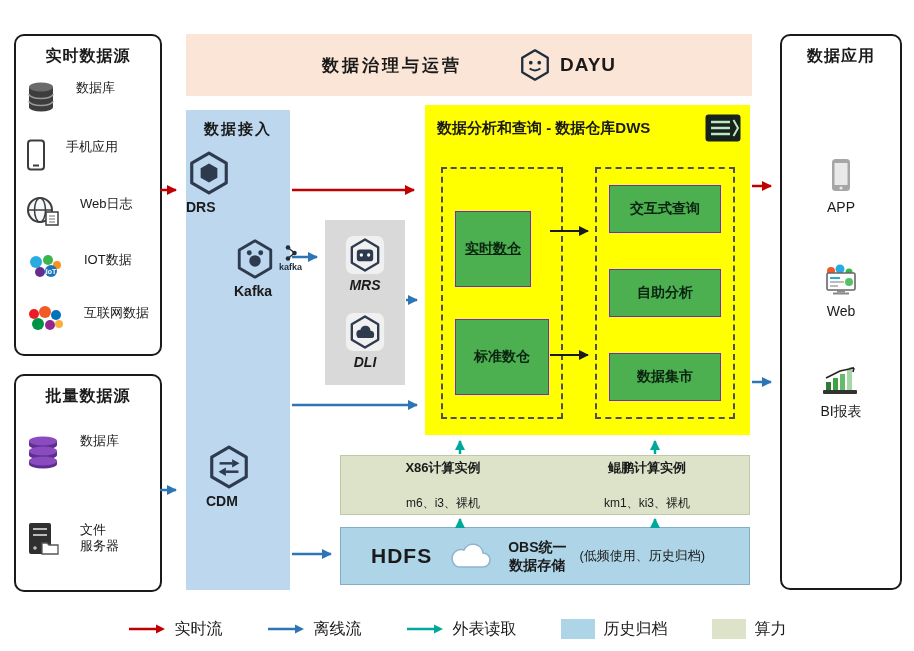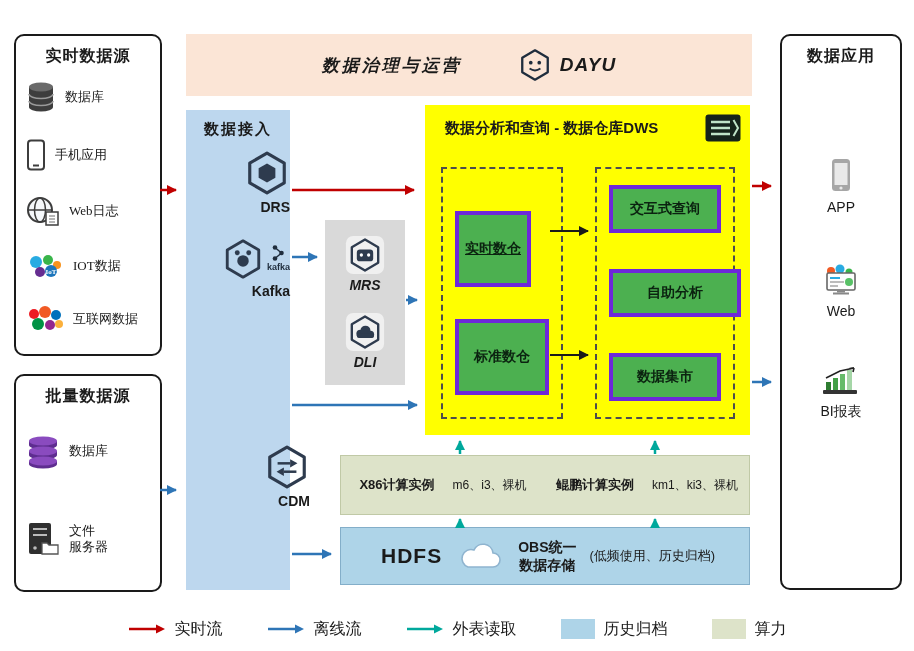--- a/index.html
+++ b/index.html
@@ -4,90 +4,90 @@
 <style>
   * { margin:0; padding:0; box-sizing:border-box; }
   body { background:#fff; }
   .canvas {
     position:relative; width:914px; height:651px; background:#fff;
     font-family:"Liberation Sans","DejaVu Sans",sans-serif; color:#1a1a1a; overflow:hidden;
   }
   
   .banner {
     position:absolute; left:186px; top:34px; width:566px; height:62px;
-    background:#fbe5d6; display:flex; align-items:center; justify-content:center; gap:56px;font-style:italic;
+    background:#fbe5d6; display:flex; align-items:center; justify-content:center; gap:56px;
   }
   .banner-title { font-size:17px; font-weight:bold; letter-spacing:3px; }
   .dayu { display:flex; align-items:center; gap:8px; }
   .dayu-text { font-size:19px; font-weight:bold; letter-spacing:1px; }
 
   
   .whitebox {
     position:absolute; border:2px solid #1a1a1a; border-radius:10px; background:#fff;
     display:flex; flex-direction:column; padding:10px 6px 8px 6px;
   }
   .box-rt  { left:14px;  top:34px;  width:148px; height:322px; }
   .box-bt  { left:14px;  top:374px; width:148px; height:218px; }
   .box-app { left:780px; top:34px;  width:122px; height:556px; }
   .wb-title { text-align:center; font-size:16px; font-weight:bold; letter-spacing:1px; }
   .src-items { flex:1; display:flex; flex-direction:column; justify-content:space-around; }
-  .src-item { display:flex; align-items:center; gap:9px; padding-left:4px;font-family:Liberation Serif, serif; }
+  .src-item { display:flex; align-items:flex-start; gap:20px; padding-left:4px; }
   .src-label { font-size:13px; line-height:1.25; }
   .preline { white-space:pre-line; }
   .app-item { position:absolute; left:0; width:100%; display:flex; flex-direction:column; align-items:center; gap:7px; }
   .app-label { font-size:14px; }
 
   
   .ingest {
     position:absolute; left:186px; top:110px; width:104px; height:480px; background:#bdd7ee;
   }
   .ingest-title { text-align:center; font-size:15px; font-weight:bold; letter-spacing:2px; padding-top:10px; }
-  .svc { position:absolute; left:0; width:100%; display:flex; flex-direction:column; align-items:flex-end; gap:3px; }
+  .svc { position:absolute; left:0; width:100%; display:flex; flex-direction:column; align-items:flex-start; gap:3px; }
   .svc-label { font-size:14px; font-weight:bold; }
   .hexrow { display:flex; align-items:flex-start; gap:3px; }
   .kbadge { display:flex; flex-direction:column; align-items:center; margin-top:6px; }
   .kbadge span { font-size:9px; font-weight:bold; color:#1f2d3d; }
 
   
   .proc {
     position:absolute; left:325px; top:220px; width:80px; height:165px; background:#d9d9d9;
     display:flex; flex-direction:column; justify-content:space-around; align-items:center; padding:6px 0;
   }
   .proc-item { display:flex; flex-direction:column; align-items:center; gap:2px; }
   .proc-label { font-size:14px; font-weight:bold;font-style:italic; }
 
   
   .dws { position:absolute; left:425px; top:105px; width:325px; height:330px; background:#ffff00; }
-  .dws-head { position:absolute; left:12px; top:8px; right:8px; display:flex; align-items:center; justify-content:space-between;margin-left:8px; }
+  .dws-head { position:absolute; left:12px; top:8px; right:8px; display:flex; align-items:center; justify-content:space-between; }
   .dws-title { font-size:15px; font-weight:bold; }
   .dashed { position:absolute; border:2px dashed #4d4d4d; }
   .dash-left  { left:16px;  top:62px; width:122px; height:252px; }
   .dash-right { left:170px; top:62px; width:140px; height:252px; }
   .greenbox {
-    position:absolute; background:#4cb050; border:4px solid #6d28d9;
+    position:absolute; background:#4cb050; border:1px solid #6d28d9;
     display:flex; align-items:center; justify-content:center;
     font-size:14px; font-weight:bold; color:#0b2310;
   }
   .gb-wh1 { left:12px; top:42px;  width:76px;  height:76px;text-decoration:underline; }
   .gb-wh2 { left:12px; top:150px; width:94px;  height:76px; }
   .gb-a1  { left:12px; top:16px;  width:112px; height:48px; }
-  .gb-a2  { left:12px; top:100px; width:132px; height:48px; }
+  .gb-a2  { left:12px; top:100px; width:112px; height:48px; }
   .gb-a3  { left:12px; top:184px; width:112px; height:48px; }
 
   
   .compute {
     position:absolute; left:340px; top:455px; width:410px; height:60px;
     background:#dde3c9; border:1px solid #c0c9a6; display:flex;
   }
-  .compute-half { flex:1; display:flex; flex-direction:row; align-items:center; justify-content:center; gap:18px; }
+  .compute-half { flex:1; display:flex; flex-direction:column; align-items:center; justify-content:center; gap:18px; }
   .compute-title { font-size:13px; font-weight:bold; }
   .compute-sub { font-size:12px; }
   .storage {
     position:absolute; left:340px; top:527px; width:410px; height:58px;
-    background:#aed4e8; border:1px solid #83aec9; display:flex; align-items:center; gap:13px; padding-left:40px;
+    background:#aed4e8; border:1px solid #83aec9; display:flex; align-items:center; gap:13px; padding-left:30px;
   }
   .hdfs { font-size:21px; font-weight:bold; letter-spacing:1px; }
   .obs { font-size:14px; font-weight:bold; text-align:center; line-height:1.3; }
   .obs-note { font-size:13px; }
 
   
   .legend {
     position:absolute; left:0; top:612px; width:100%; height:34px;
     display:flex; align-items:center; justify-content:center; gap:44px; font-size:16px;
   }

